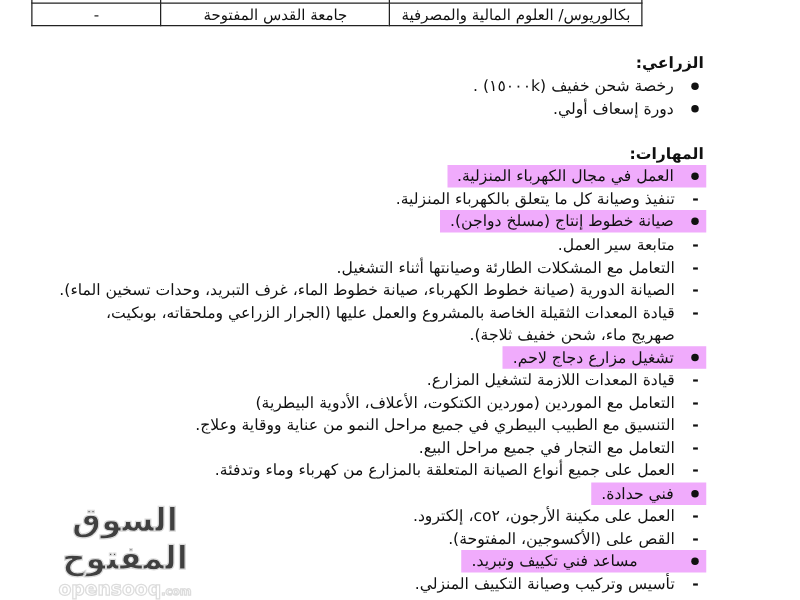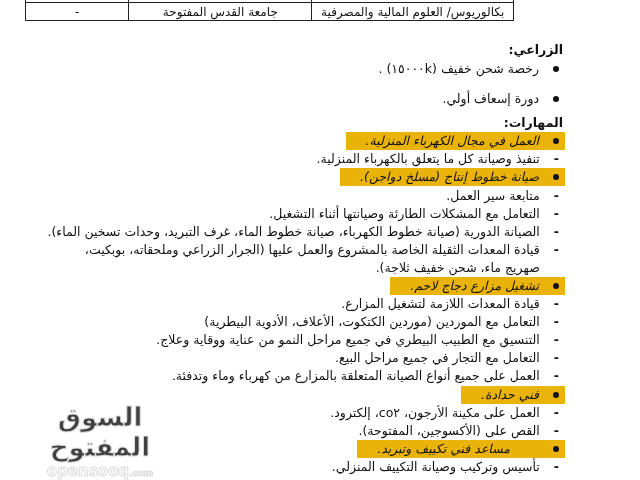--- a/index.html
+++ b/index.html
@@ -28,21 +28,21 @@
   }
   .row {
     position: absolute; right: 75px; font-size: 12.5px; line-height: 18px;
     white-space: nowrap; display: flex; align-items: center;
   }
   .bullet-mark {
     display: inline-block; width: 6px; height: 6px; border-radius: 50%;
     background: #111; margin-left: 14px; margin-right: 6px;
   }
   .dash-mark { display: inline-block; margin-left: 14px; margin-right: 6px; font-weight: bold; }
-  .hl { background: #eab308; padding-left: 20px; font-style: italic; }
+  .hl { background: #f0abfc; padding-left: 8px; }
 
   .wrap-text { white-space: normal; width: 460px; line-height: 18px; }
 
   .watermark {
     position: absolute; left: 20px; top: 402px; width: 160px; height: 60px;
     color: #e6e6e6; text-align: center; direction: rtl;
   }
   .wm-ar { font-size: 26px; font-weight: bold; line-height: 30px;
            -webkit-text-stroke: 1px #dcdcdc; color: #404040; }
   .wm-en { font-size: 15px; font-weight: bold; direction: ltr;
@@ -66,21 +66,21 @@
       <td class="c3">-</td>
     </tr>
   </tbody>
     </table>
 
   <div class="heading" style="top:42px;">الزراعي:</div>
   <div class="row" style="top:60px;">
     <span class="bullet-mark"></span>
     <span>رخصة شحن خفيف (١٥٠٠٠k) .</span>
   </div>
-  <div class="row" style="top:90px;">
+  <div class="row" style="top:78px;">
     <span class="bullet-mark"></span>
     <span>دورة إسعاف أولي.</span>
   </div>
 
   <div class="heading" style="top:115px;">المهارات:</div>
 
   <div class="row hl" style="top:132px;">
     <span class="bullet-mark"></span>
     <span>العمل في مجال الكهرباء المنزلية.</span>
   </div>

